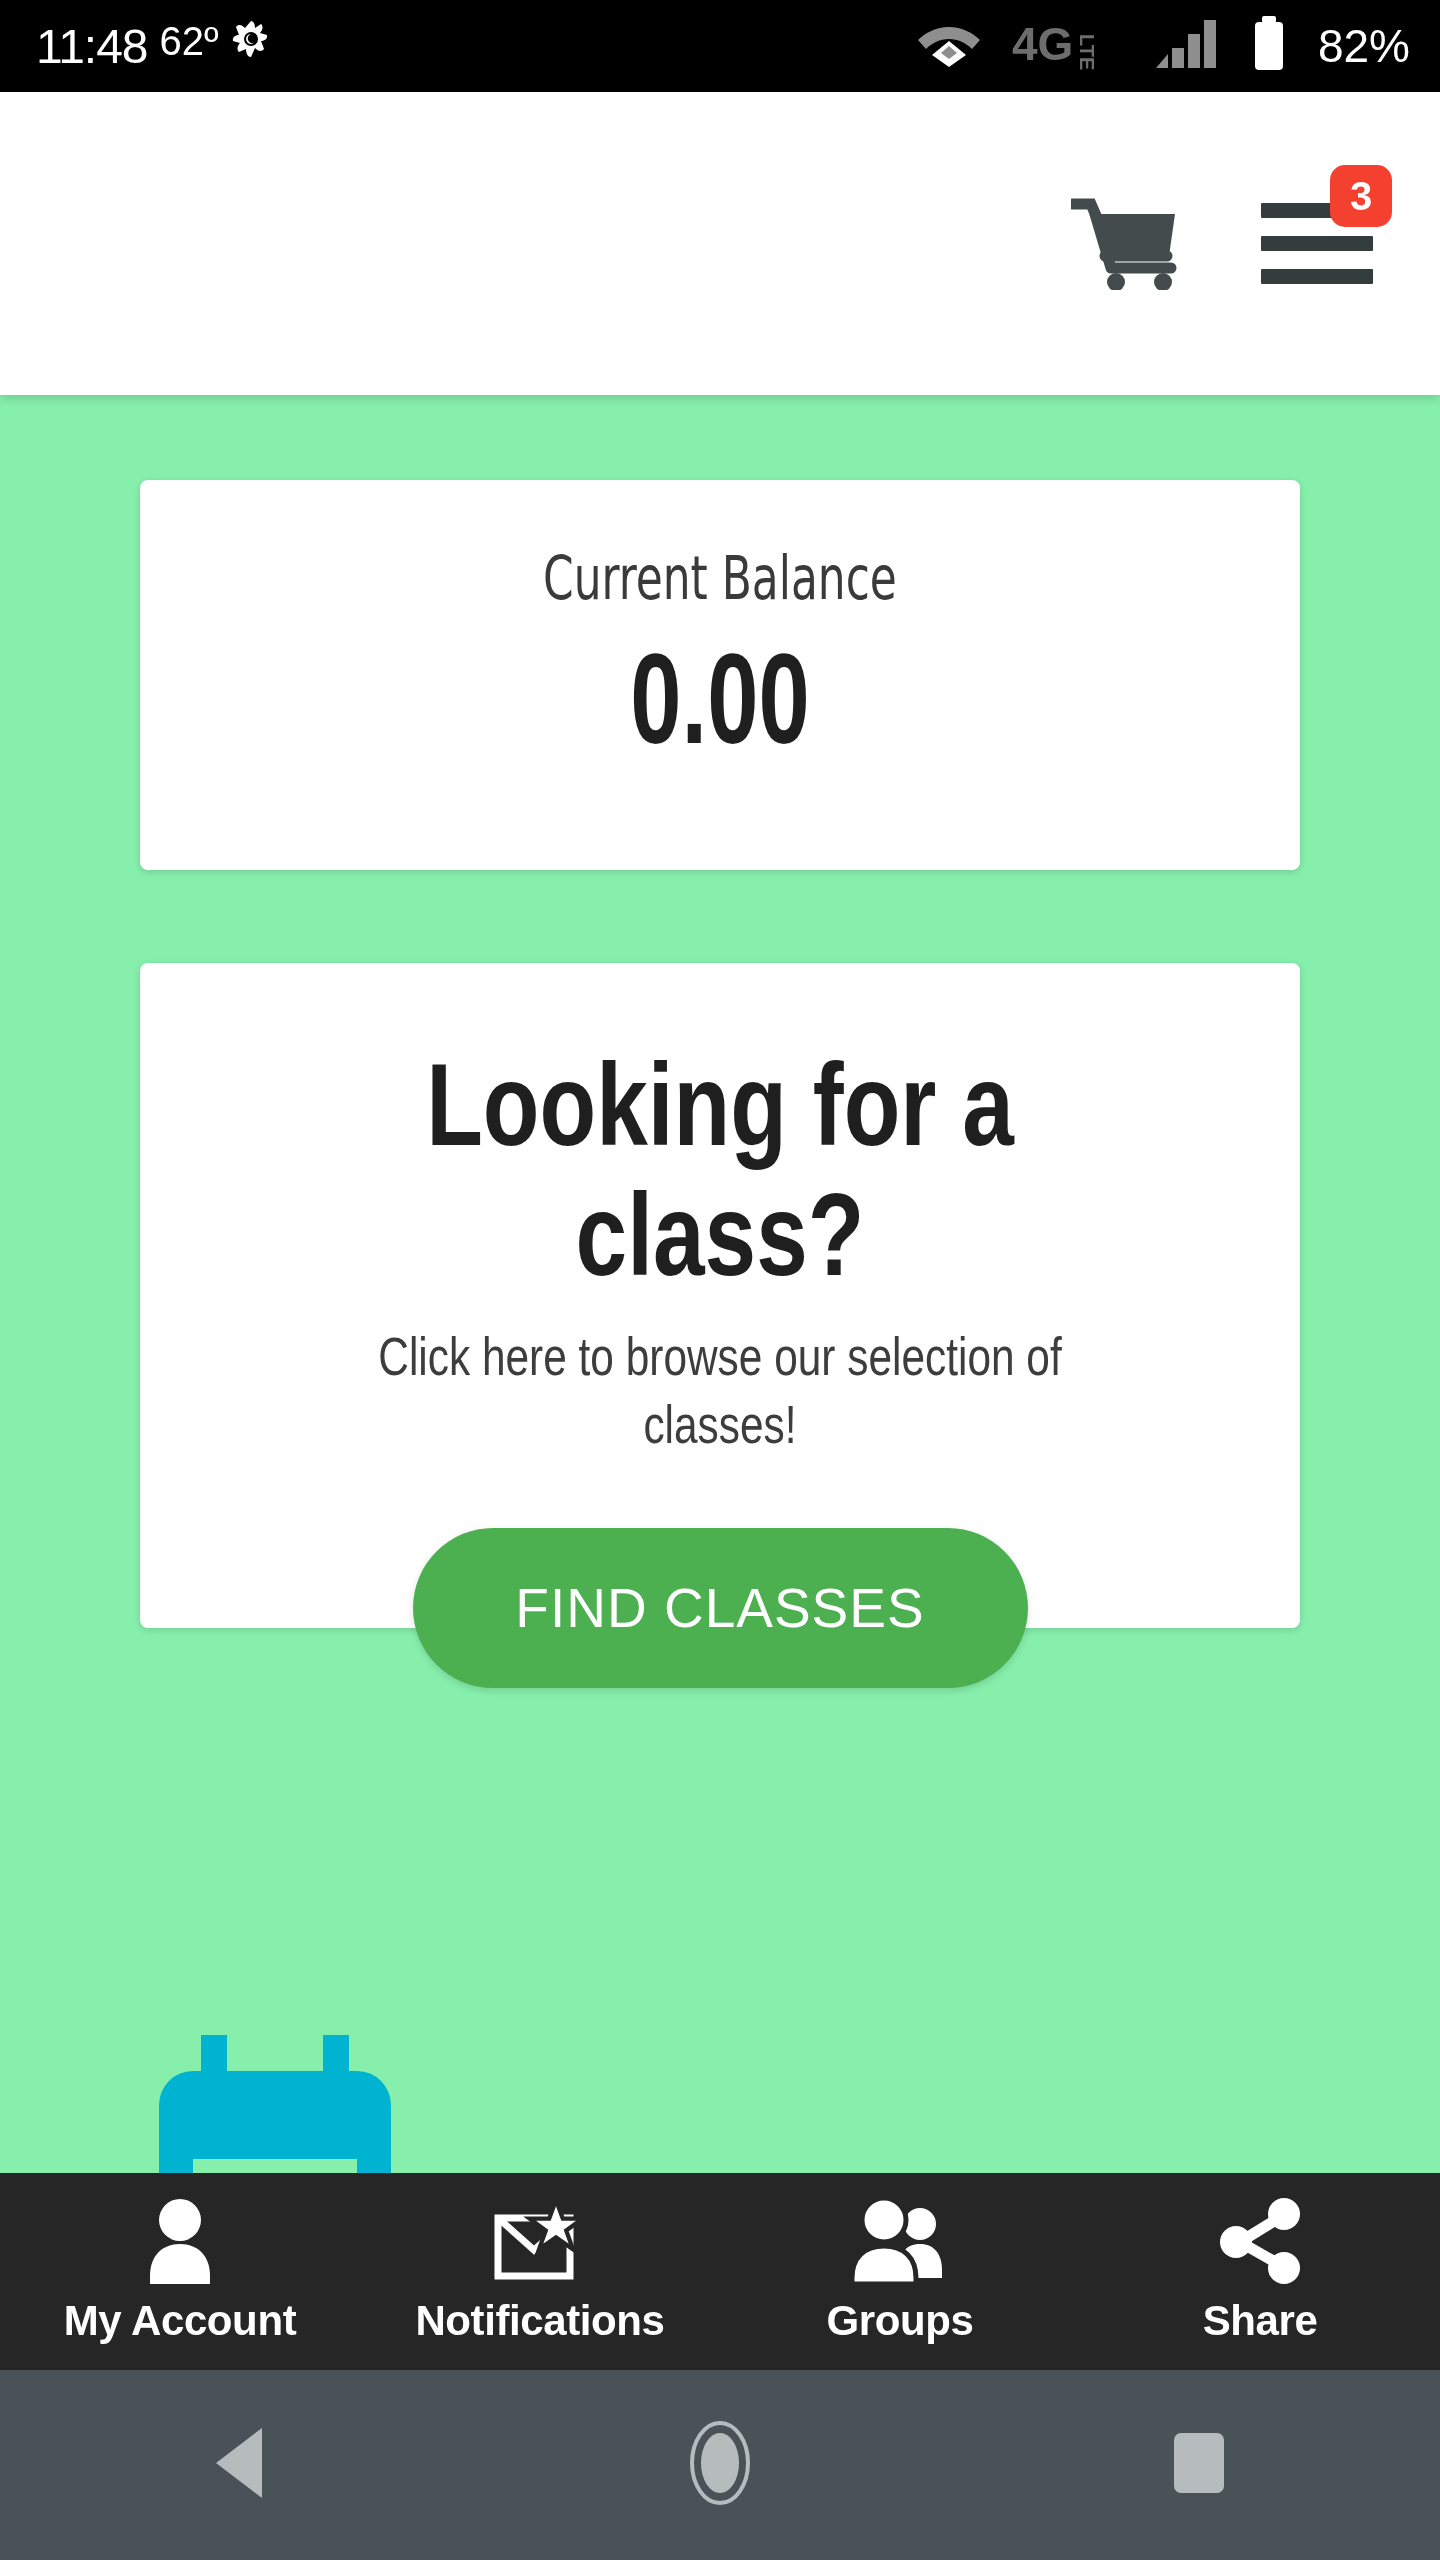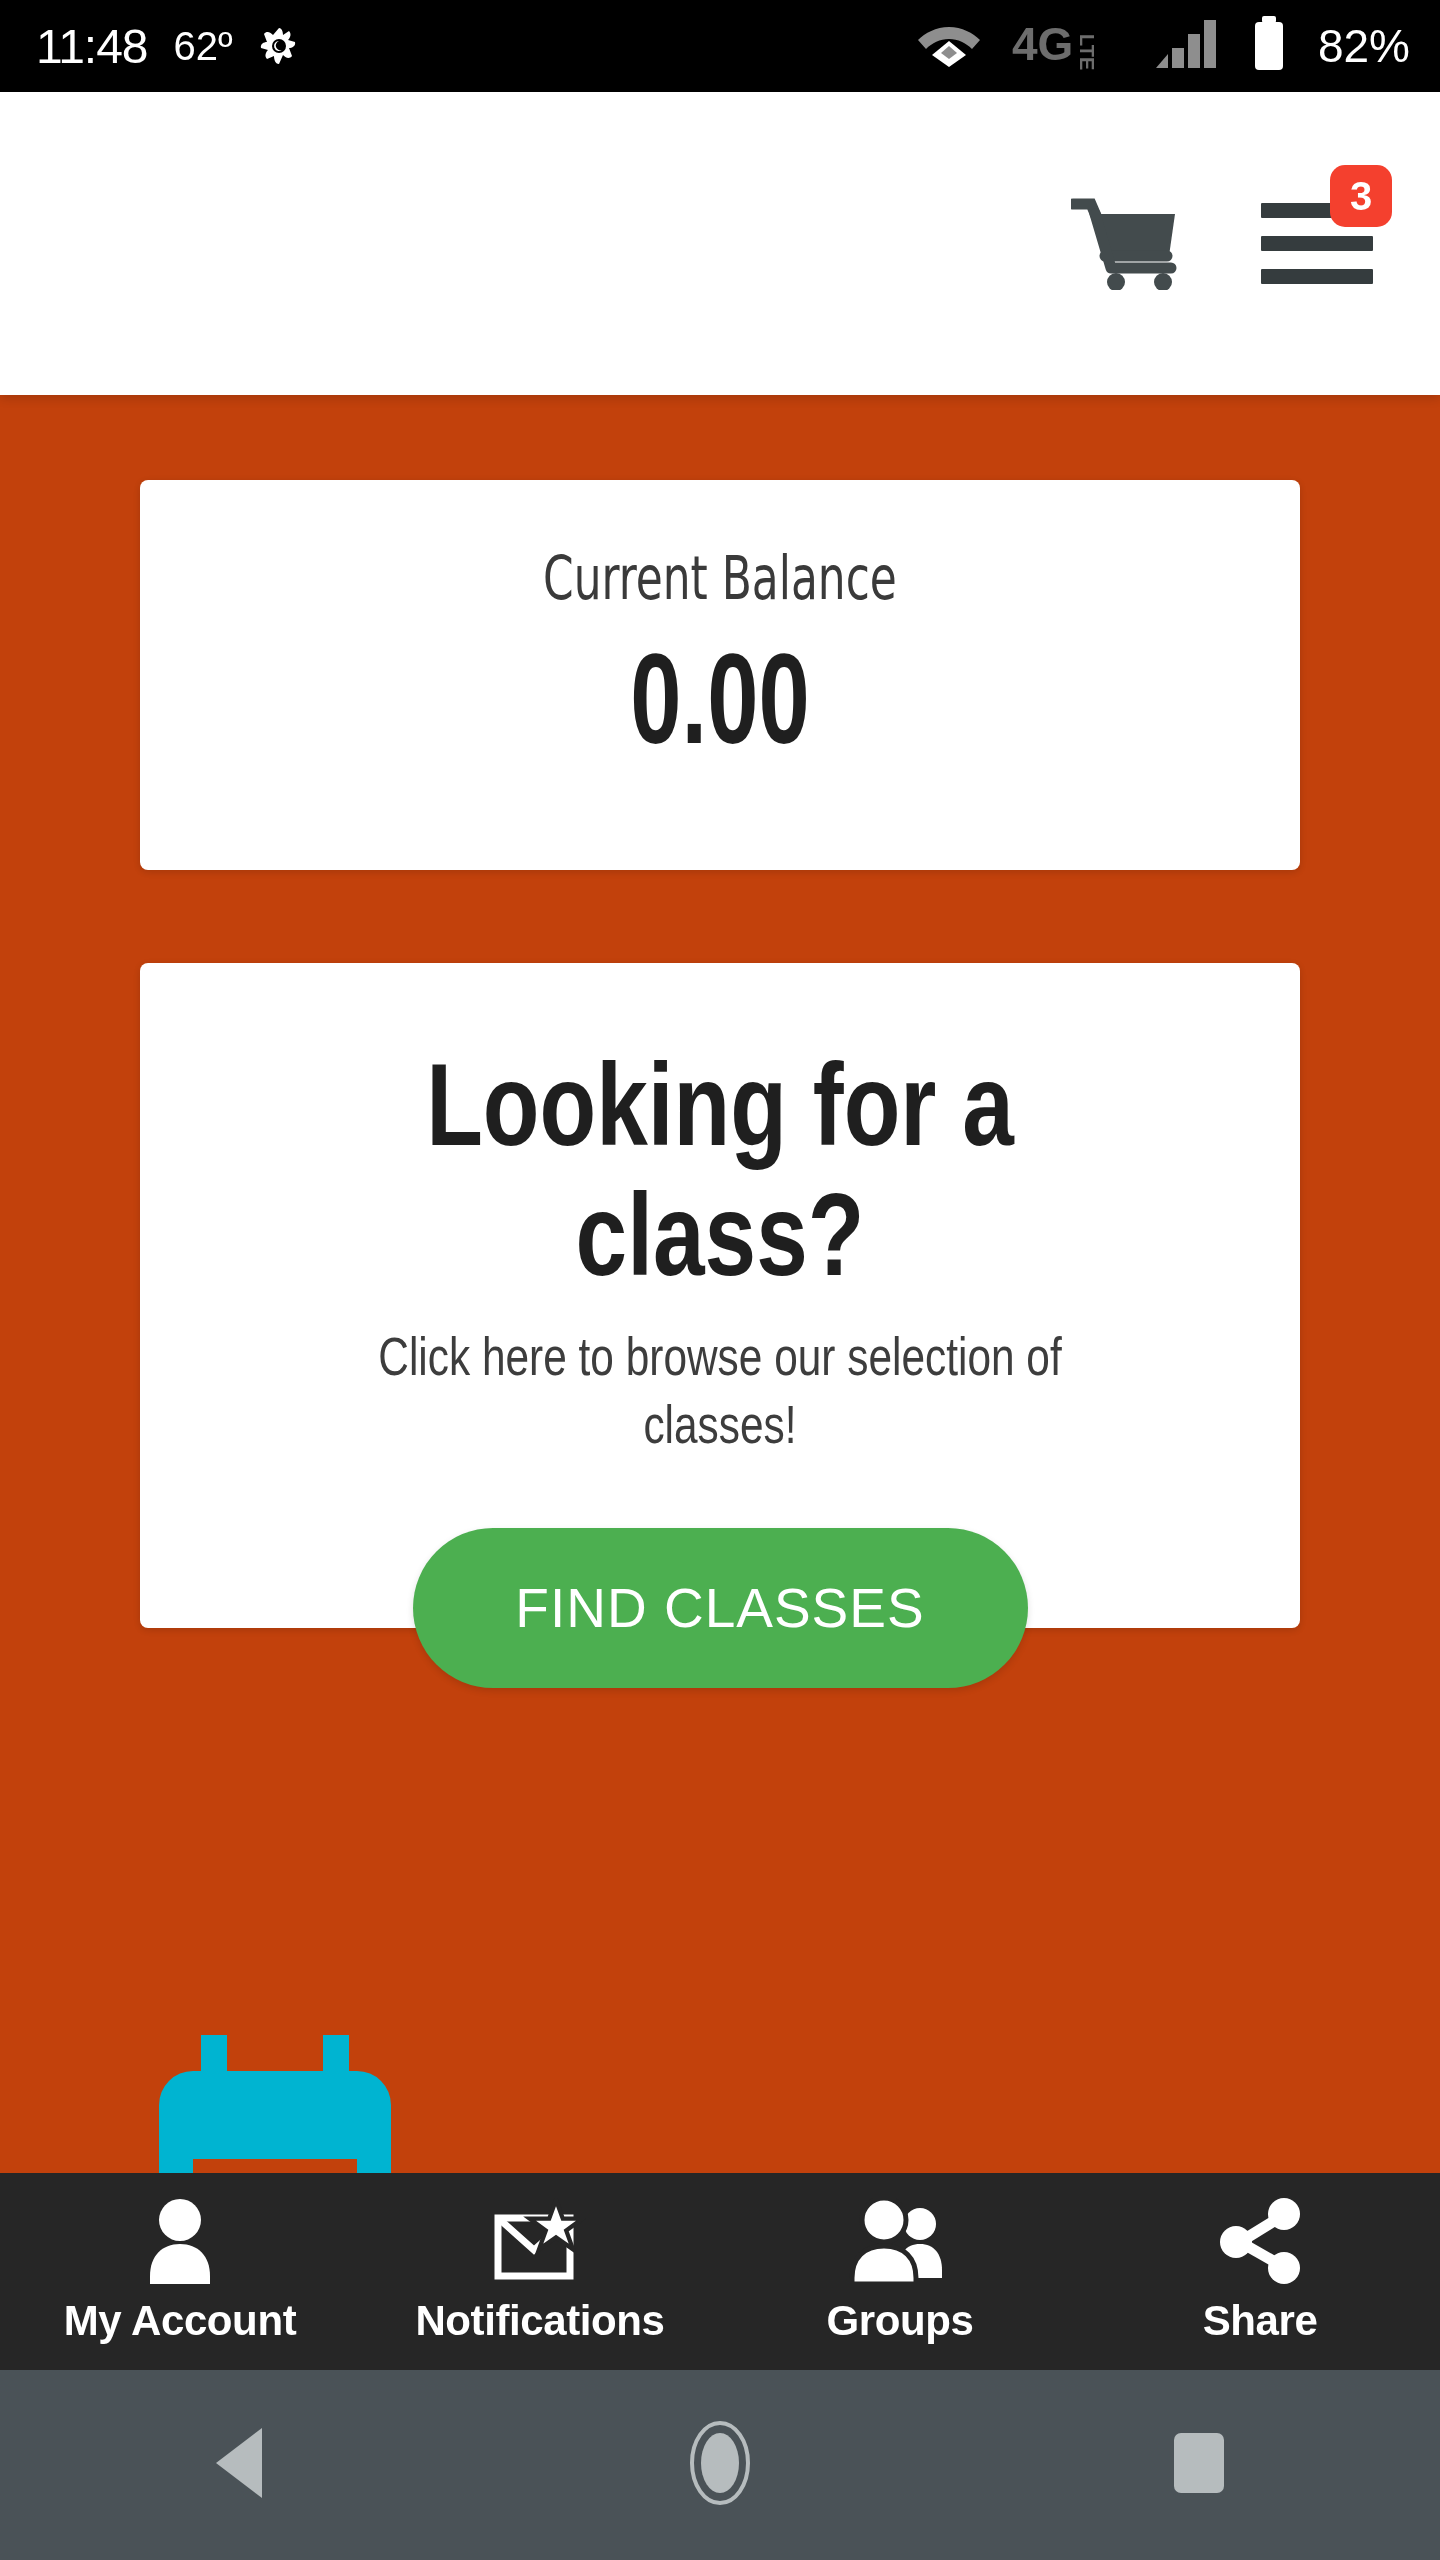--- a/index.html
+++ b/index.html
@@ -10,21 +10,21 @@
     overflow:hidden;
     position:relative;
   }
 
   
   .statusbar{
     position:absolute; top:0; left:0; width:1440px; height:92px;
     background:#000000; display:flex; align-items:center;
     padding:0 30px 0 36px;
   }
-  .sb-left{ display:flex; align-items:center; gap:26px; }
+  .sb-left{ display:flex; align-items:flex-start; gap:12px; }
   .sb-time{ color:#ffffff; font-size:48px; font-weight:400; letter-spacing:-1px; }
   .sb-temp{ color:#ffffff; font-size:40px; font-weight:400; }
   .sb-weather-icon{ width:40px; height:40px; position:relative; }
   .sb-weather-icon svg{ display:block; }
   .sb-spacer{ flex:1; }
   .sb-right{ display:flex; align-items:center; gap:30px; }
   .sb-pct{ color:#ffffff; font-size:46px; font-weight:400; }
 
   
   .appheader{
@@ -46,21 +46,21 @@
     min-width:62px; height:62px; border-radius:15px;
     background:#f4402e; color:#ffffff;
     font-size:40px; font-weight:700;
     display:flex; align-items:center; justify-content:center;
     line-height:1;
   }
 
   
   .content{
     position:absolute; top:395px; left:0; width:1440px; height:1778px;
-    background:#c2410c;
+    background:#86efac;
   }
 
   .card{
     position:absolute;
     background:#ffffff;
     border-radius:8px;
     box-shadow:0 2px 7px rgba(0,0,0,0.14);
   }
   #balance-card{ left:140px; top:85px; width:1160px; height:390px; }
   #class-card{ left:140px; top:568px; width:1160px; height:665px; }

